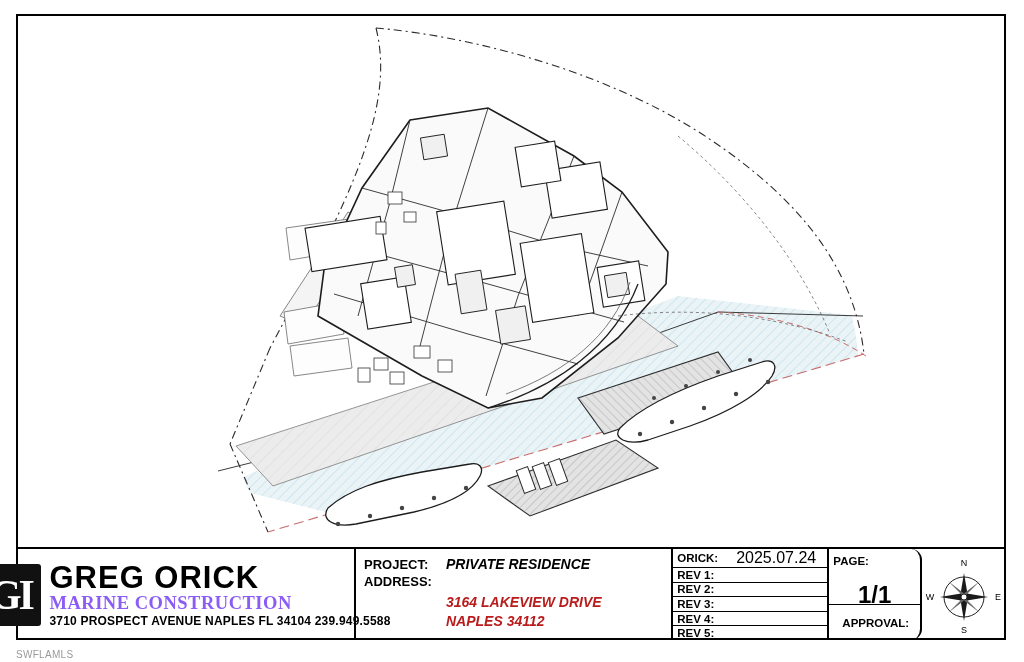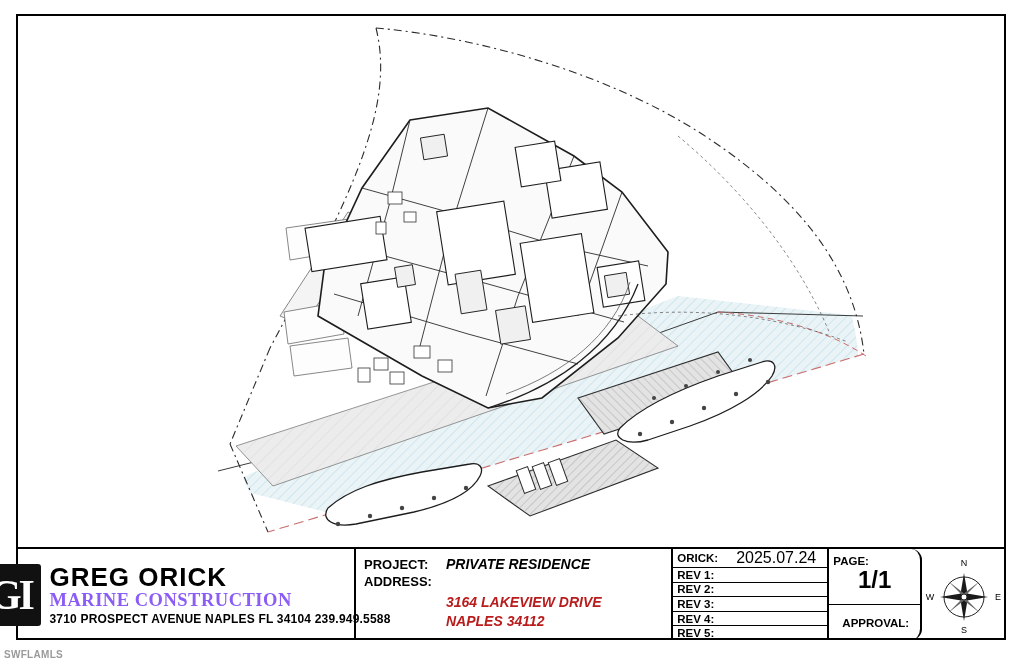--- a/index.html
+++ b/index.html
@@ -91,21 +91,21 @@
     font-size: 42px;
     display: flex;
     align-items: center;
     justify-content: center;
     letter-spacing: -3px;
   }
   .logo-text { line-height: 1; }
   .logo-name {
     font-family: "Liberation Sans", sans-serif;
     font-weight: bold;
-    font-size: 26px;
+    font-size: 31px;
     letter-spacing: 1px;
     color: #000;
     white-space: nowrap;
   }
   .logo-sub {
     font-family: Liberation Serif, serif;
     font-weight: bold;
     font-size: 18.5px;
     letter-spacing: 0.5px;
     color: #8b5cf6;
@@ -202,21 +202,21 @@
     box-sizing: border-box;
   }
   .page-label {
     font-weight: bold;
     font-size: 11.5px;
     color: #000;
   }
   .page-value {
     position: absolute;
     left: 0; right: 0;
-    top: 17px;
+    top: 32px;
     text-align: center;
     font-weight: bold;
     font-size: 24px;
     color: #000;
   }
   .page-bottom {
     flex: 1;
     padding-left: 13px;
     display: flex;
     align-items: center;
@@ -229,27 +229,26 @@
   .tb-compass {
     flex: 1;
     display: flex;
     align-items: center;
     justify-content: center;
   }
 
   
   .watermark {
     position: absolute;
-    left: 4px;
+    left: 16px;
     bottom: 2px;
     font-size: 10px;
     color: #9a9a9a;
     letter-spacing: 0.3px;
     font-family: "Liberation Sans", sans-serif;
-    font-weight: bold;
   }
 </style>
 </head>
 <body>
 
 <div id="sheet">
 
   <div class="sheet-border"></div>
 
   <div class="plan-area">

